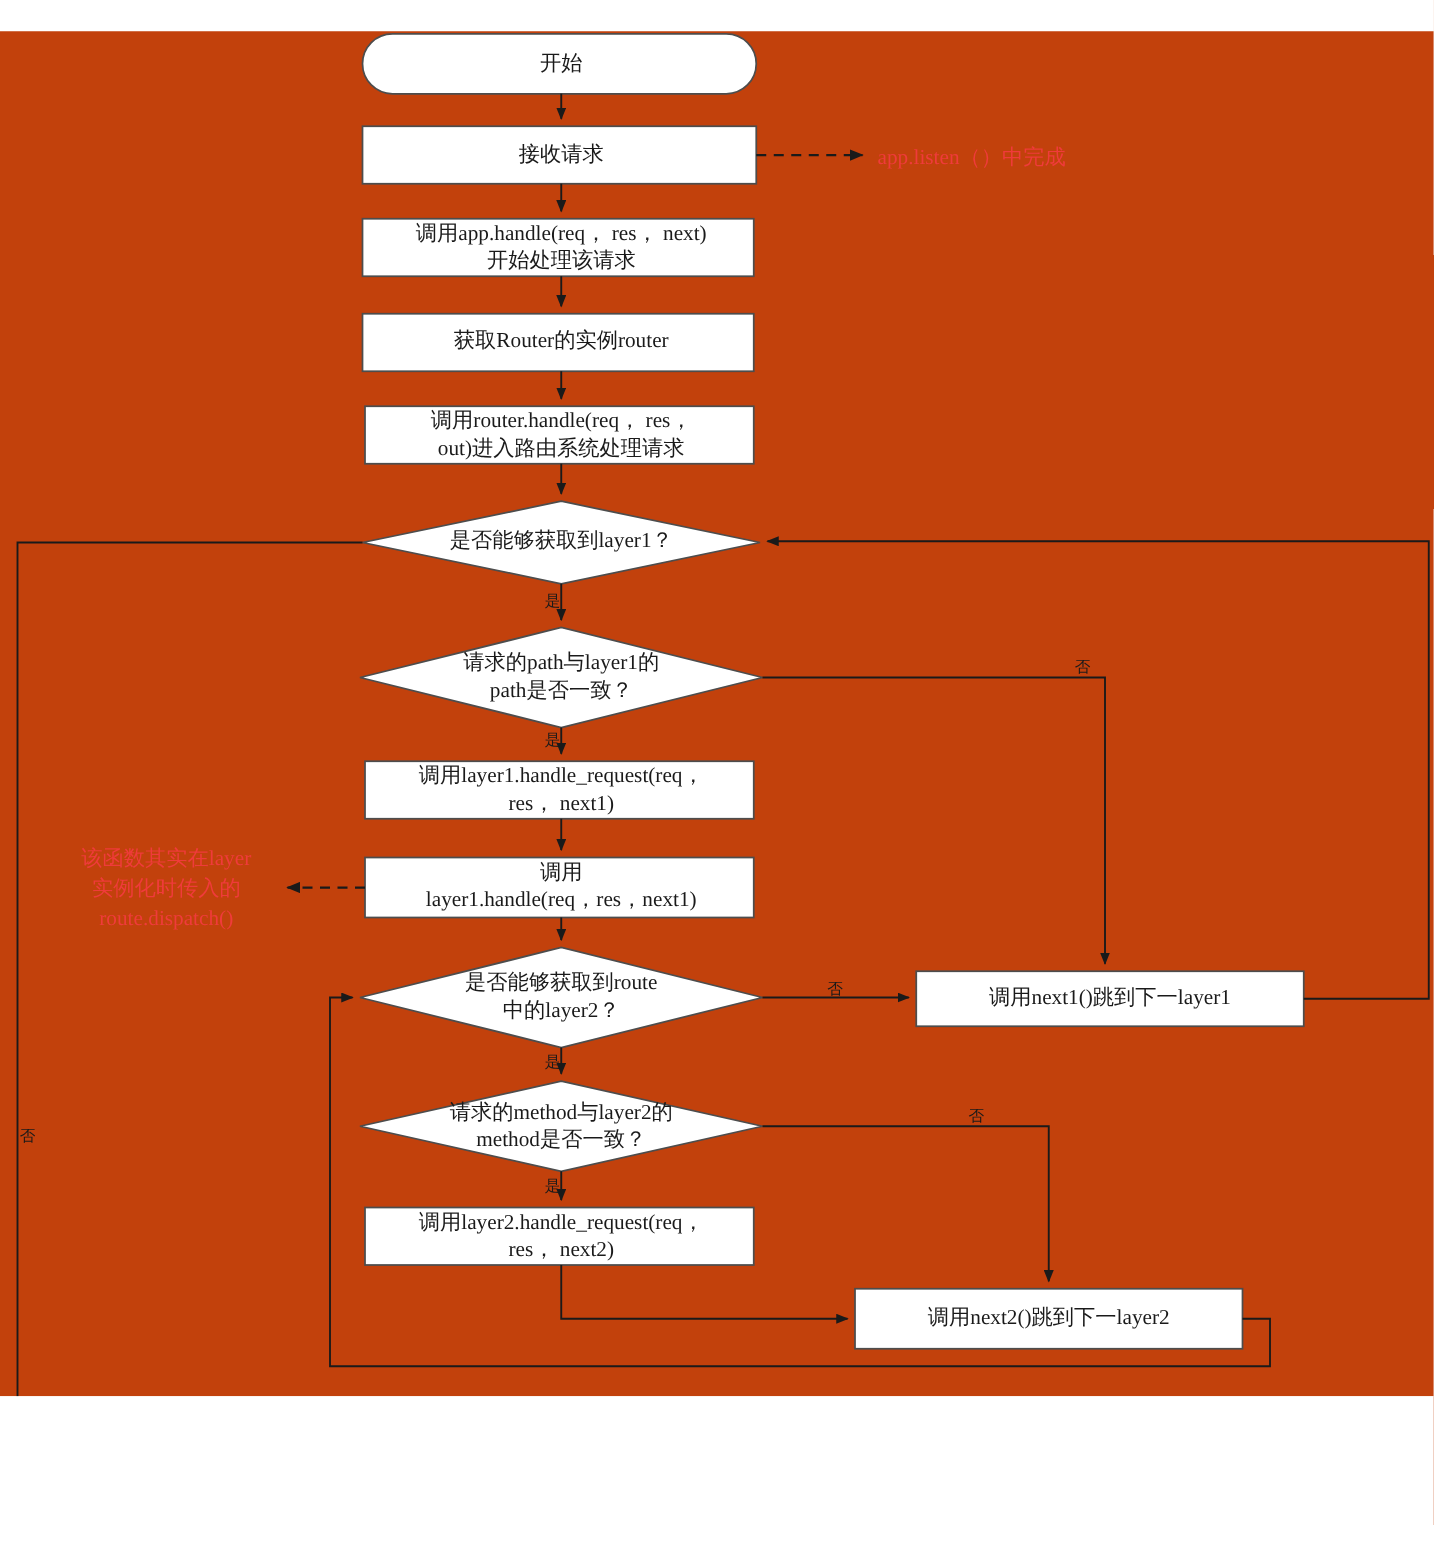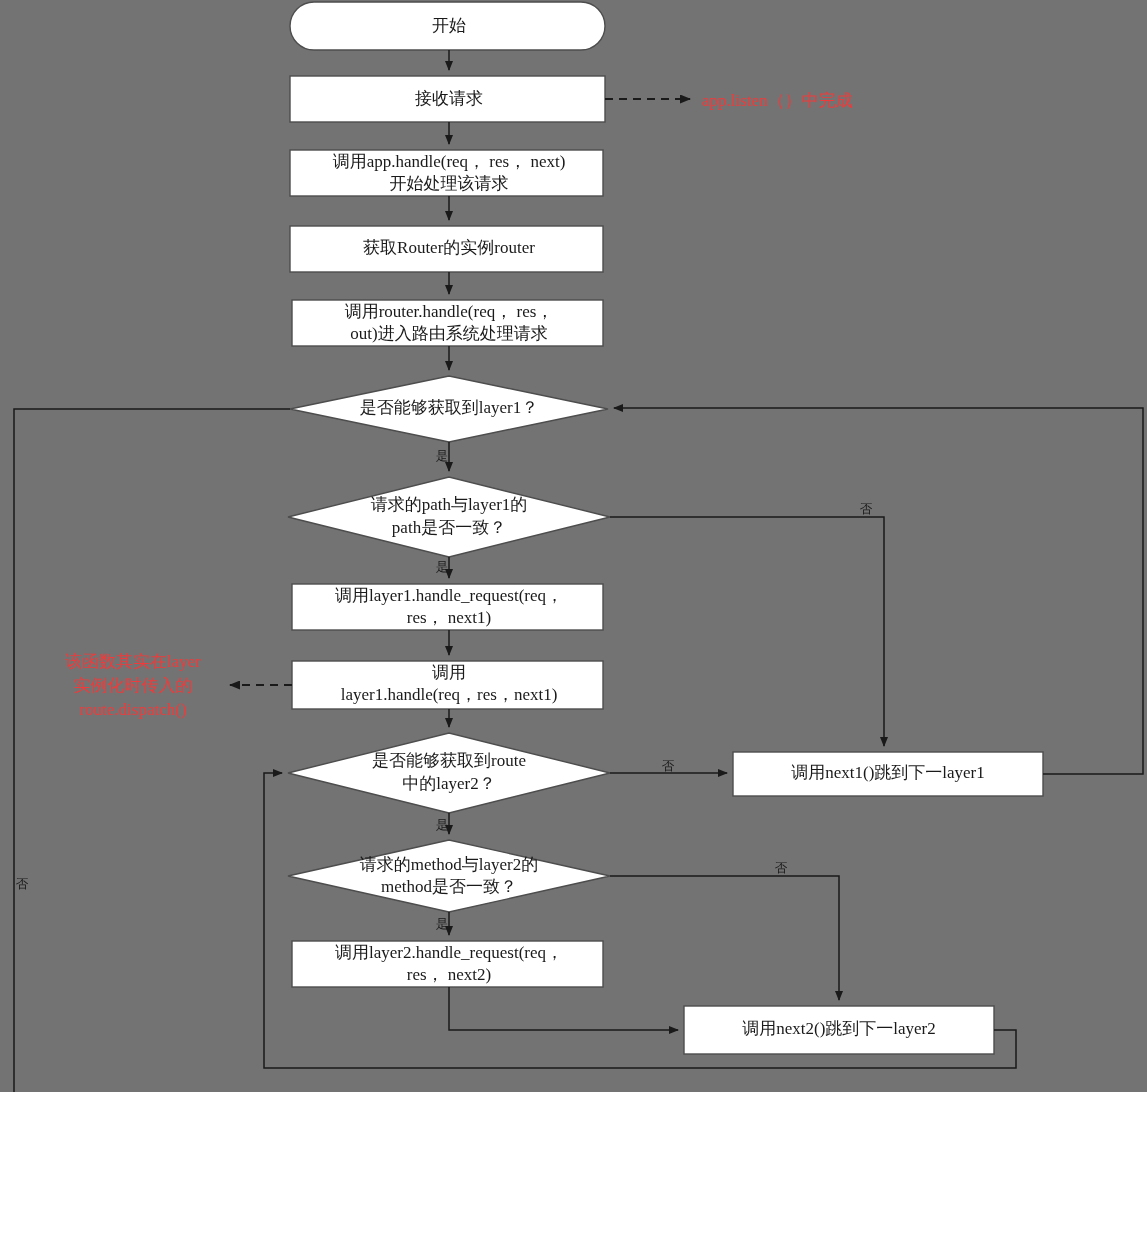--- a/index.html
+++ b/index.html
@@ -4,23 +4,24 @@
 <style>
   html, body {
     margin: 0;
     padding: 0;
     background: #ffffff;
   }
   #canvas {
     position: relative;
     width: 1147px;
     height: 1092px;
-    background: #737373;
+    background: #c2410c;
     font-family: "Liberation Serif", "DejaVu Serif", serif;
     overflow: hidden;
+    margin-top: 25px;
   }
   svg.flow {
     position: absolute;
     top: 0;
     left: 0;
     width: 1147px;
     height: 1244px;
   }
   .shape {
     fill: #ffffff;

